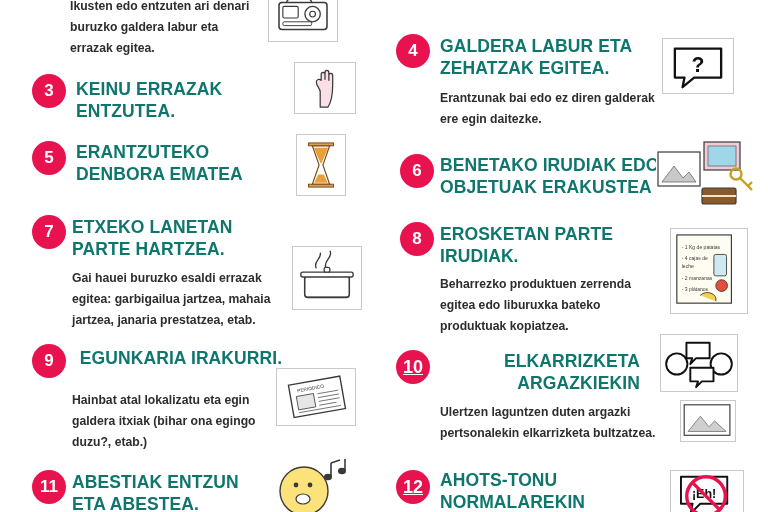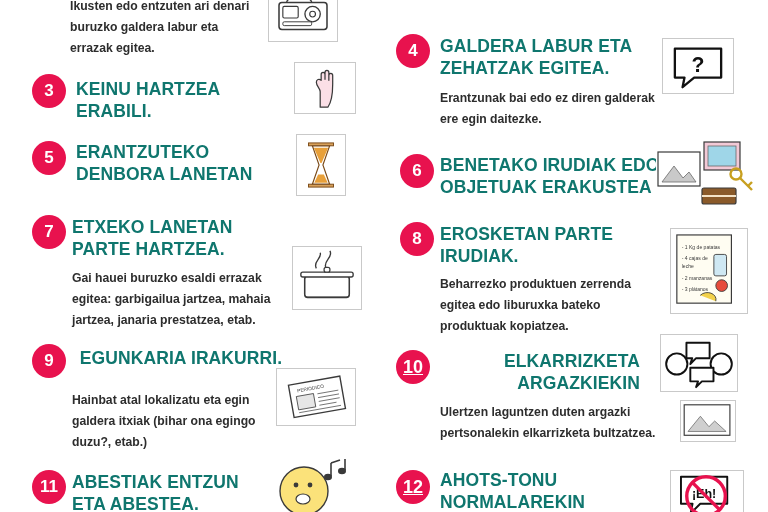--- a/index.html
+++ b/index.html
@@ -91,31 +91,31 @@
           <circle cx="45" cy="22" r="8" fill="#fff" stroke="#3a3a3a" stroke-width="1.4"></circle>
           <circle cx="45" cy="22" r="3" fill="#fff" stroke="#3a3a3a" stroke-width="1.2"></circle>
           <rect x="14" y="30" width="30" height="4" rx="1.5" fill="#fff" stroke="#3a3a3a" stroke-width="1"></rect>
           <path d="M18 10 C 18 2, 44 2, 44 10" fill="none" stroke="#3a3a3a" stroke-width="1.4"></path>
         </svg>
       </div>
     </div>
 
     <div class="item">
       <div class="badge" style="left:16px; top:74px;">3</div>
-      <div class="title" style="left:60px; top:79px; width:200px;">KEINU HARTZEA ERABILI.</div>
+      <div class="title" style="left:60px; top:79px; width:200px;">KEINU ERRAZAK ENTZUTEA.</div>
       <div class="pic" style="left:278px; top:62px; width:62px; height:52px;">
         <svg viewBox="0 0 62 52" width="60" height="50">
           <path d="M26 46 L26 30 C26 26 22 24 22 20 C22 17 25 16 27 18 L27 12 C27 9 31 9 31 12 L31 17 L31 10 C31 7 35 7 35 10 L35 18 L35 13 C35 10 39 10 39 13 L39 22 C39 34 38 40 34 46 Z" fill="#fbdfe6" stroke="#3a3a3a" stroke-width="1.3" stroke-linejoin="round"></path>
         </svg>
       </div>
     </div>
 
     <div class="item">
       <div class="badge" style="left:16px; top:141px;">5</div>
-      <div class="title" style="left:60px; top:142px; width:210px;">ERANTZUTEKO DENBORA LANETAN</div>
+      <div class="title" style="left:60px; top:142px; width:210px;">ERANTZUTEKO DENBORA EMATEA</div>
       <div class="pic" style="left:280px; top:134px; width:50px; height:62px;">
         <svg viewBox="0 0 50 62" width="48" height="60">
           <rect x="12" y="8" width="26" height="3" fill="#d8a15a" stroke="#7a4a18" stroke-width="1"></rect>
           <rect x="12" y="51" width="26" height="3" fill="#d8a15a" stroke="#7a4a18" stroke-width="1"></rect>
           <path d="M16 11 L34 11 L27 31 L34 51 L16 51 L23 31 Z" fill="#fff" stroke="#7a4a18" stroke-width="1.2"></path>
           <path d="M17.5 13 L32.5 13 L25.6 29 L24.4 29 Z" fill="#e8a03a"></path>
           <path d="M18 49.5 L32 49.5 L28 41 L22 41 Z" fill="#e8a03a"></path>
         </svg>
       </div>
     </div>

